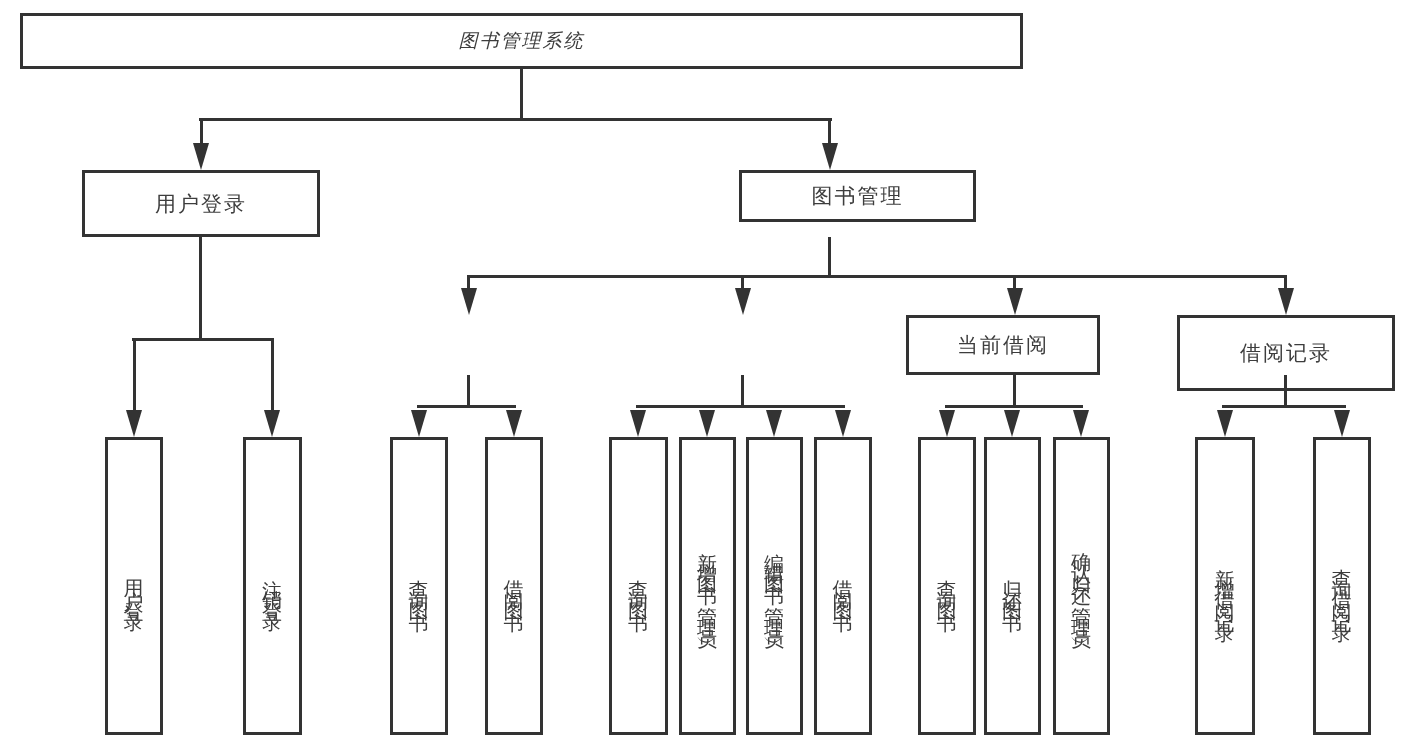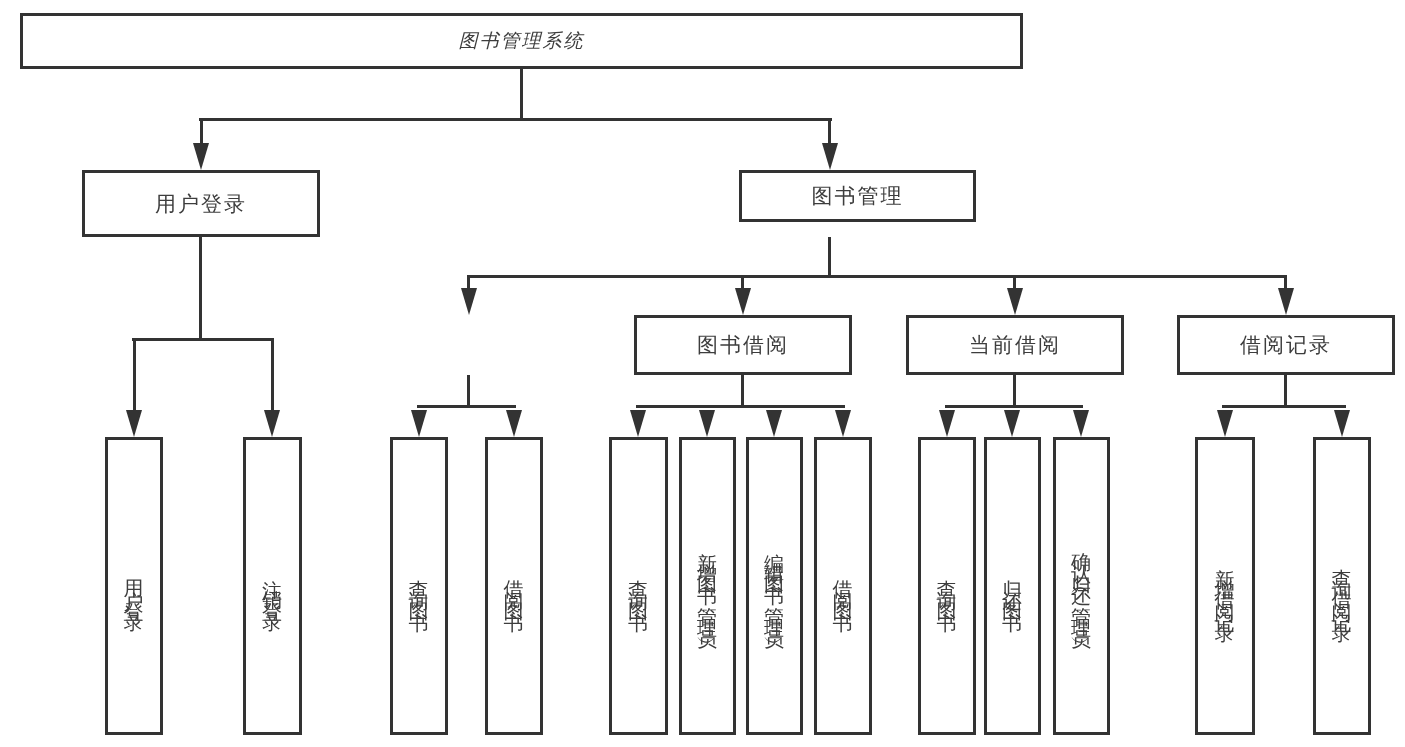--- a/index.html
+++ b/index.html
@@ -67,27 +67,24 @@
   <div class="line" style="left:467px;top:275px;width:820px;height:3px;"></div>
   <div class="line" style="left:467px;top:278px;width:3px;height:13px;"></div>
   <div class="line" style="left:741px;top:278px;width:3px;height:13px;"></div>
   <div class="line" style="left:1013px;top:278px;width:3px;height:13px;"></div>
   <div class="line" style="left:1284px;top:278px;width:3px;height:13px;"></div>
   <div class="arrow" style="left:461px;top:288px;"></div>
   <div class="arrow" style="left:735px;top:288px;"></div>
   <div class="arrow" style="left:1007px;top:288px;"></div>
   <div class="arrow" style="left:1278px;top:288px;"></div>
 
-  <div class="hbox" style="left:634px;top:315px;width:218px;height:60px;">
-    <span>图书借阅</span>
-  </div>
-  <div class="hbox" style="left:906px;top:315px;width:218px;height:60px;">
+  <div class="hbox" style="left:906px;top:315px;width:194px;height:60px;">
     <span>当前借阅</span>
   </div>
-  <div class="hbox" style="left:1177px;top:315px;width:218px;height:60px;">
+  <div class="hbox" style="left:1177px;top:315px;width:218px;height:76px;">
     <span>借阅记录</span>
   </div>
 
   <div class="line" style="left:467px;top:375px;width:3px;height:33px;"></div>
   <div class="line" style="left:417px;top:405px;width:99px;height:3px;"></div>
   <div class="arrow" style="left:411px;top:410px;"></div>
   <div class="arrow" style="left:506px;top:410px;"></div>
 
   <div class="line" style="left:741px;top:375px;width:3px;height:33px;"></div>
   <div class="line" style="left:636px;top:405px;width:209px;height:3px;"></div>

